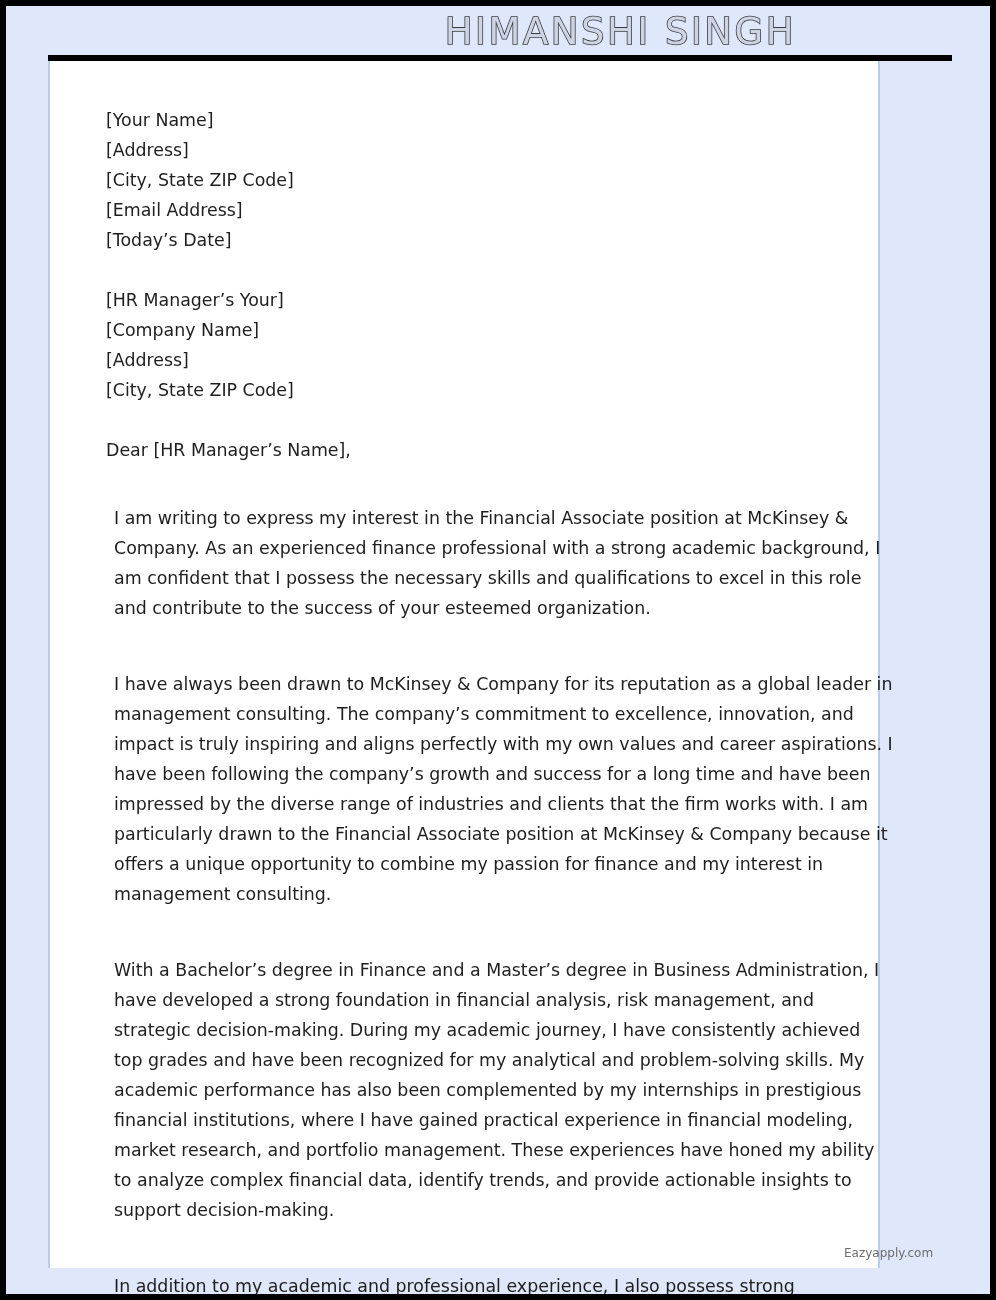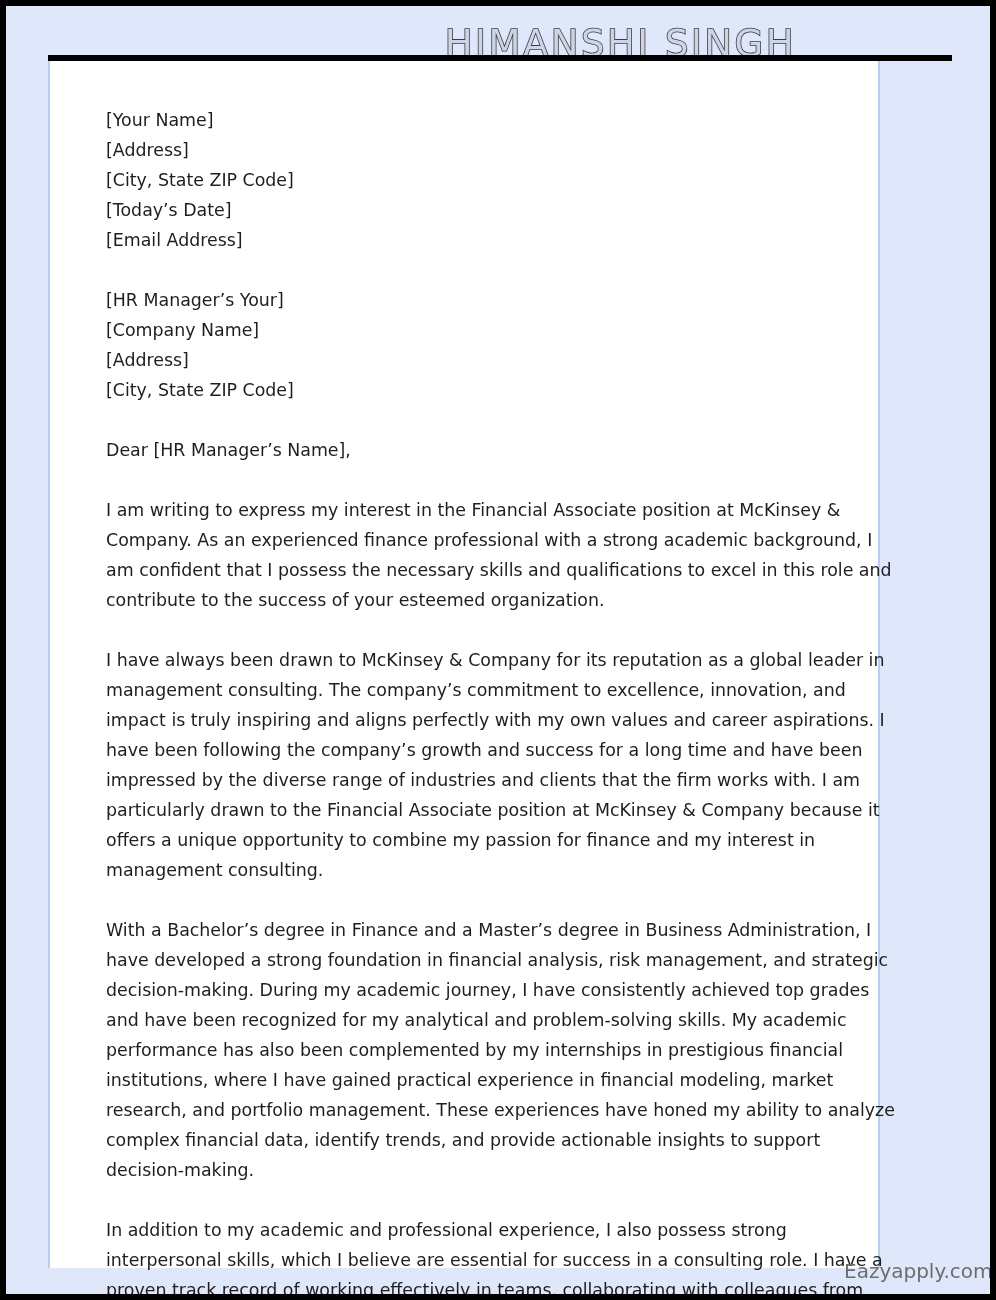--- a/index.html
+++ b/index.html
@@ -32,21 +32,21 @@
     width: 984px;
     height: 1288px;
     background: #dfe7fa;
     overflow: hidden;
   }
 
   
   .header-band {
     position: absolute;
     left: 0;
-    top: 12px;
+    top: 0;
     width: 834px;
     height: 49px;
   }
   .header-name {
     position: absolute;
     right: 44px;
     top: 4px;
     font-family: "DejaVu Sans", sans-serif;
     font-size: 37px;
     letter-spacing: 2.5px;
@@ -97,36 +97,35 @@
   .addr-line {
     white-space: nowrap;
   }
   .block {
     margin: 0;
   }
   .spacer {
     height: 30px;
   }
   .para {
-    margin: 0;
+    margin: 8px;
     text-align: left;
   }
 
   
   .watermark {
     position: absolute;
     left: 838px;
     top: 1240px;
     font-family: "DejaVu Sans", sans-serif;
-    font-size: 20px;
+    font-size: 12px;
     color: #6d6d6d;
     white-space: nowrap;
     letter-spacing: 0px;
     pointer-events: none;
-    margin-top: 13px;
   }
 </style>
 </head>
 <body>
 
 <div class="frame">
   <div class="canvas">
 
     <div class="header-band">
       <div class="header-name">HIMANSHI SINGH</div>
@@ -134,22 +133,22 @@
 
     <div class="page-topbar"></div>
 
     <div class="page">
       <div class="letter">
 
         <div class="block">
           <div class="addr-line">[Your Name]</div>
           <div class="addr-line">[Address]</div>
           <div class="addr-line">[City, State ZIP Code]</div>
+          <div class="addr-line">[Email Address]</div>
           <div class="addr-line">[Today’s Date]</div>
-          <div class="addr-line">[Email Address]</div>
         </div>
 
         <div class="spacer"></div>
 
         <div class="block">
           <div class="addr-line">[HR Manager’s Your]</div>
           <div class="addr-line">[Company Name]</div>
           <div class="addr-line">[Address]</div>
           <div class="addr-line">[City, State ZIP Code]</div>
         </div>

